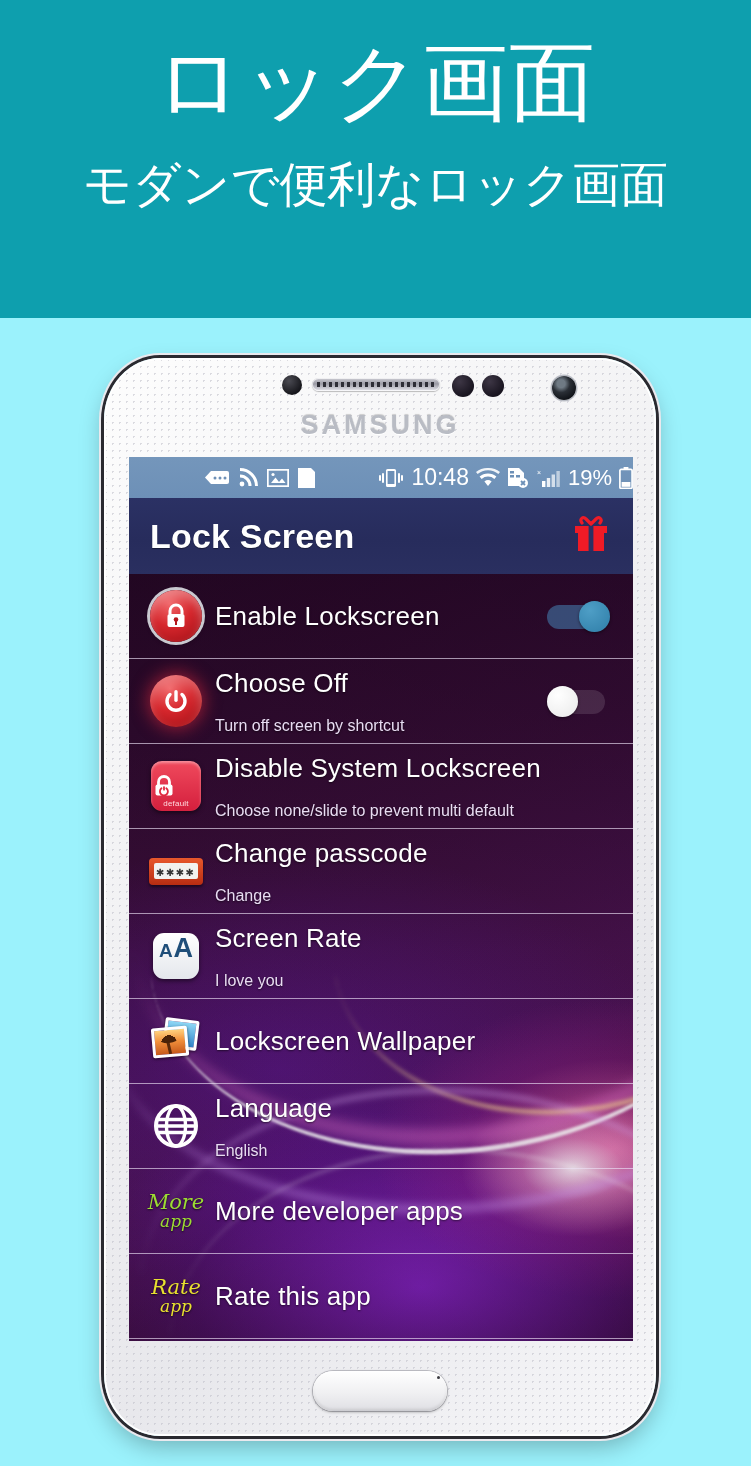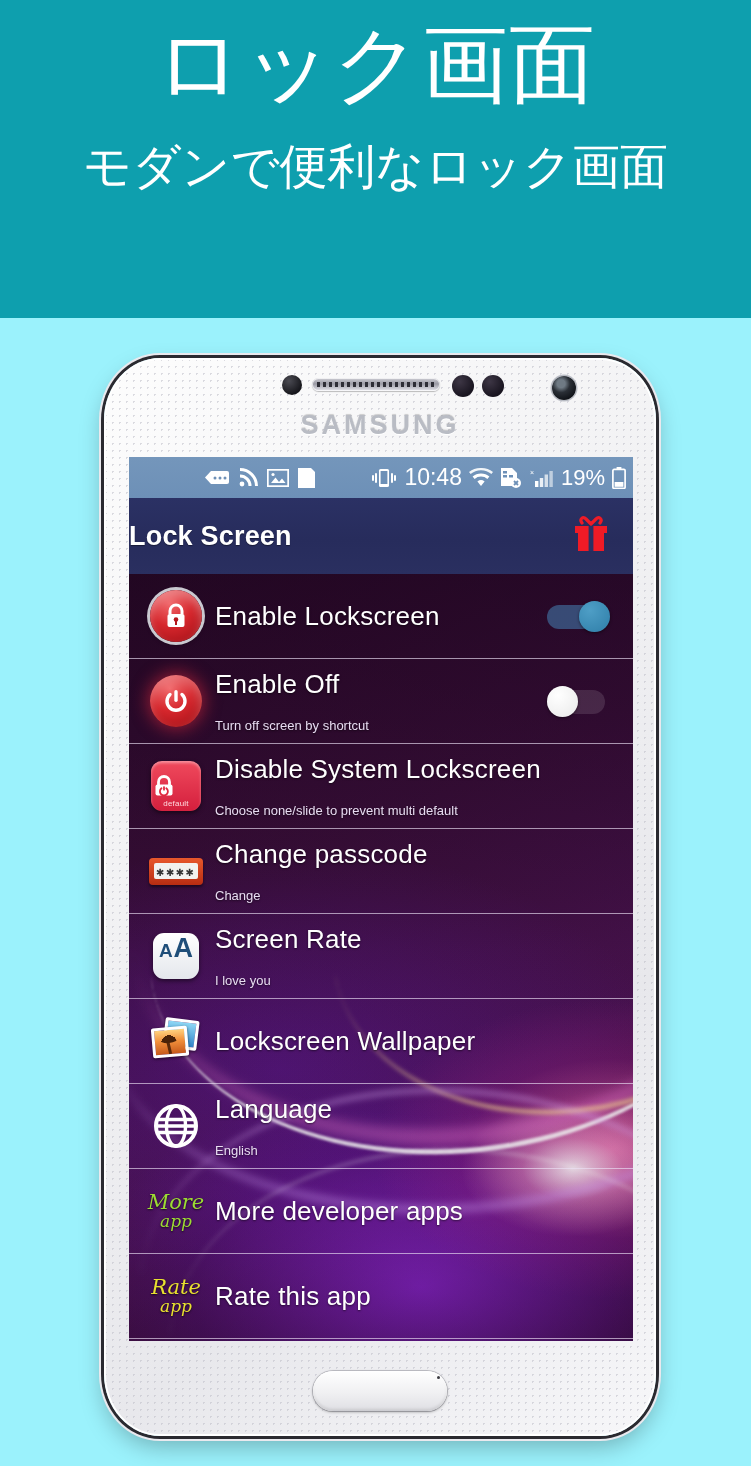--- a/index.html
+++ b/index.html
@@ -10,21 +10,21 @@
   }
   body { background: #9bf2fc; position: relative; }
 
   
   .banner {
     position: absolute; left: 0; top: 0;
     width: 751px; height: 318px;
     background: #0e9fae;
     display: flex; flex-direction: column;
     align-items: center; justify-content: flex-start;
-    padding-top: 16px;
+    padding-top: 34px;
   }
   .banner-title {
     color: #ffffff;
     font-size: 86px;
     line-height: 1.12;
     font-weight: 400;
     letter-spacing: 1px;
     text-align: center;
     font-family: "DejaVu Sans", sans-serif;
   }
@@ -112,35 +112,35 @@
   
   .statusbar {
     position: relative;
     height: 41px; width: 100%;
     background: linear-gradient(#7496bb, #6d90b7);
     display: flex; align-items: center;
     color: #ffffff;
     font-size: 21px;
   }
   .sb-left { display: flex; align-items: center; gap: 9px; margin-left: 76px; }
-  .sb-right { display: flex; align-items: center; gap: 7px; margin-left: auto; margin-right: 7px; }
+  .sb-right { display: flex; align-items: center; gap: 7px; margin-left: auto; margin-right: 0; }
   .sb-ico { display: inline-flex; align-items: center; justify-content: center; }
   .sb-time { font-size: 23px; font-weight: 400; letter-spacing: 0px; }
   .sb-pct { font-size: 22px; }
 
   
   .appbar {
     position: relative;
     height: 76px; width: 100%;
     background: linear-gradient(180deg, #2b3164 0%, #272c5c 55%, #2a2f60 100%);
     display: flex; align-items: center;
   }
   .appbar-title {
-    color: #ffffff; font-size: 27px; font-weight: 700;
-    letter-spacing: 0.2px;
+    color: #ffffff; font-size: 34px; font-weight: 700;
+    margin-left: 21px; letter-spacing: 0.2px;
     text-shadow: 0 1px 1px rgba(0,0,0,0.4);
   }
   .gift { margin-left: auto; margin-right: 22px; }
 
   
   .list {
     position: relative;
     height: 991px; width: 100%;
     background:
       radial-gradient(ellipse 180px 110px at 88% 60%, rgba(255,255,255,0.85) 0%, rgba(255,190,220,0.35) 28%, rgba(0,0,0,0) 62%),
@@ -212,21 +212,21 @@
     display: flex; align-items: center; justify-content: center;
     margin-right: 10px;
   }
   .row-text { display: flex; flex-direction: column; justify-content: center; flex: 1; min-width: 0; }
   .row-title {
     color: #ffffff; font-size: 26px; font-weight: 400;
     letter-spacing: 0.2px; white-space: nowrap;
     text-shadow: 0 1px 2px rgba(0,0,0,0.55);
   }
   .row-sub {
-    color: #e8dcf2; font-size: 13px; margin-top: 18px;
+    color: #e8dcf2; font-size: 16px; margin-top: 18px;
     white-space: nowrap;
     text-shadow: 0 1px 2px rgba(0,0,0,0.55);
   }
   .row.single .row-title { font-size: 26px; }
 
   
   .toggle { width: 66px; min-width: 66px; height: 30px; position: relative; margin-left: auto; margin-right: 6px; }
   .tg-track {
     position: absolute; left: 0; top: 4px;
     width: 58px; height: 24px; border-radius: 14px;
@@ -480,21 +480,21 @@
         <div class="row">
           <div class="row-icon">
             <div class="ic-power">
               <svg width="26" height="26" viewBox="0 0 26 26">
                 <path d="M7 6.5a9 9 0 1012 0" stroke="#fff" stroke-width="3.4" fill="none" stroke-linecap="round"></path>
                 <rect x="11.3" y="2" width="3.4" height="12" rx="1.7" fill="#fff"></rect>
               </svg>
             </div>
           </div>
           <div class="row-text">
-            <div class="row-title">Enable Off</div>
+            <div class="row-title">Choose Off</div>
             <div class="row-sub">Turn off screen by shortcut</div>
           </div>
           <div class="toggle off">
             <div class="tg-track"></div>
             <div class="tg-knob"></div>
           </div>
         </div>
 
         <div class="row">
           <div class="row-icon">

